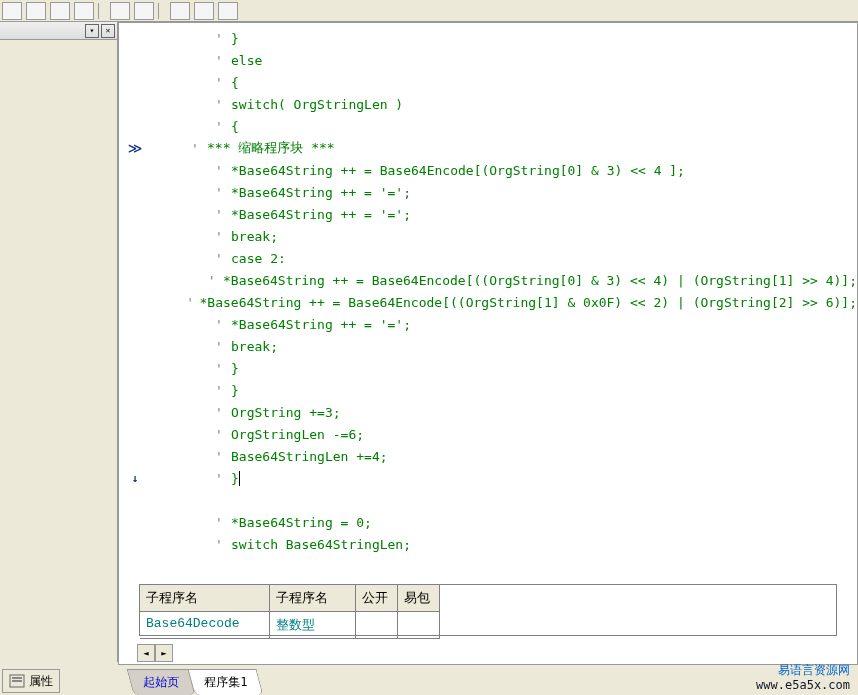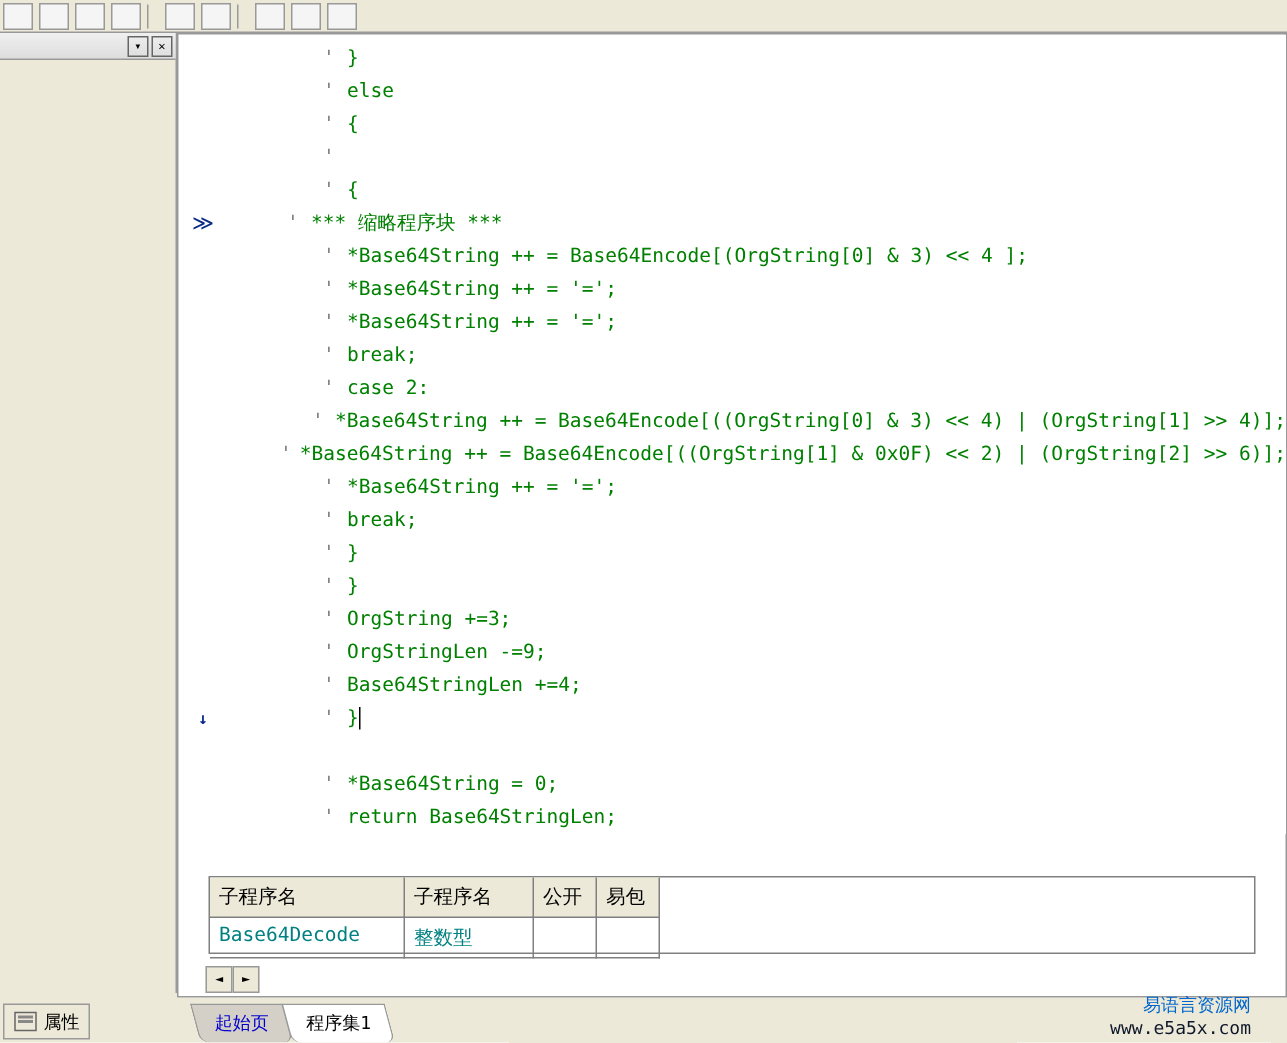--- a/index.html
+++ b/index.html
@@ -16,35 +16,35 @@
 .gutter { width: 32px; flex-shrink: 0; text-align: center; font-size: 11px; color: #333; }
 .quote-mark { color: #808080; flex-shrink:0; width:10px; }
 .code-text { color: #008000; font-family: "Consolas", "SimSun", monospace; }
 .indent { display: inline-block; }
 .i1 { width: 64px; }
 .i2 { width: 40px; }
 .table-area { position: absolute; left: 20px; right: 20px; bottom: 28px; height: 52px; border: 1px solid #808080; background: #fff; }
 .table-row { display: flex; height: 27px; }
 .table-cell { border-right: 1px solid #808080; border-bottom: 1px solid #808080; padding: 4px 6px; font-size: 13px; }
 .th { background: #ece9d8; color: #000; }
-.td { color: #008080; }
+.td { color: #008080; font-family: Liberation Mono, monospace; }
 .c-name { width: 130px; }
 .c-type { width: 86px; }
 .c-pub { width: 42px; }
 .c-pkg { width: 42px; }
 .c-note { flex: 1; border-right: none; }
 .scroll-bar { position: absolute; left: 18px; bottom: 2px; right: 20px; height: 18px; }
 .scroll-left, .scroll-right { width: 18px; height: 18px; background: #ece9d8; border: 1px solid #999; display: inline-flex; align-items: center; justify-content: center; font-size: 9px; }
 .bottom-tabs { position: absolute; left: 118px; bottom: 0; right: 0; height: 30px; display: flex; align-items: flex-end; padding-left: 12px; }
 .tab { background: #ece9d8; border: 1px solid #999; border-bottom: none; padding: 4px 12px; font-size: 12px; margin-right: -1px; border-radius: 0 0 6px 6px; transform: skewX(15deg); }
 .tab span { display: inline-block; transform: skewX(-15deg); }
 .tab.active { background: #fff; }
 .tab.inactive { background: #d4d0c8; color: #0000cc; }
 .prop-tab { position: absolute; left: 2px; bottom: 2px; height: 24px; display: flex; align-items: center; gap: 4px; padding: 2px 6px; background: #ece9d8; border: 1px solid #999; font-size: 12px; }
-.footer-links { position: absolute; right: 24px; bottom: 2px; text-align: right; font-size: 12px; line-height: 15px; }
+.footer-links { position: absolute; right: 8px; bottom: 2px; text-align: right; font-size: 12px; line-height: 15px; }
 .footer-links .link1 { color: #0066cc; }
 .footer-links .link2 { color: #0f172a; }
 .cursor-bar { display:inline-block; width:1px; height:15px; background:#000; vertical-align:middle; }
 .arrow-marker { color: #0a2a8a; font-weight: bold; }
 .breakpoint-marker { color: #0a2a8a; font-size: 14px; }
 </style>
 </head>
 <body>
 
 <div class="toolbar">
@@ -91,20 +91,21 @@
         <span class="indent i1"></span>
         <span class="quote-mark">'</span>
         <span style="width: 6px; display: inline-block;"></span>
         <span class="code-text">{</span>
       </div>
       <div class="code-line">
         <span class="gutter"></span>
         <span class="indent i1"></span>
         <span class="quote-mark">'</span>
         <span style="width: 6px; display: inline-block;"></span>
+        <span class="code-text">switch( OrgStringLen )</span>
       </div>
       <div class="code-line">
         <span class="gutter"></span>
         <span class="indent i1"></span>
         <span class="quote-mark">'</span>
         <span style="width: 6px; display: inline-block;"></span>
         <span class="code-text">{</span>
       </div>
       <div class="code-line">
         <span class="gutter breakpoint-marker">≫</span>
@@ -195,21 +196,21 @@
         <span class="indent i1"></span>
         <span class="quote-mark">'</span>
         <span style="width: 6px; display: inline-block;"></span>
         <span class="code-text">OrgString +=3;</span>
       </div>
       <div class="code-line">
         <span class="gutter"></span>
         <span class="indent i1"></span>
         <span class="quote-mark">'</span>
         <span style="width: 6px; display: inline-block;"></span>
-        <span class="code-text">OrgStringLen -=9;</span>
+        <span class="code-text">OrgStringLen -=6;</span>
       </div>
       <div class="code-line">
         <span class="gutter"></span>
         <span class="indent i1"></span>
         <span class="quote-mark">'</span>
         <span style="width: 6px; display: inline-block;"></span>
         <span class="code-text">Base64StringLen +=4;</span>
       </div>
       <div class="code-line">
         <span class="gutter arrow-marker">↓</span>
@@ -231,21 +232,21 @@
         <span class="indent i1"></span>
         <span class="quote-mark">'</span>
         <span style="width: 6px; display: inline-block;"></span>
         <span class="code-text">*Base64String = 0;</span>
       </div>
       <div class="code-line">
         <span class="gutter"></span>
         <span class="indent i1"></span>
         <span class="quote-mark">'</span>
         <span style="width: 6px; display: inline-block;"></span>
-        <span class="code-text">return Base64StringLen;</span>
+        <span class="code-text">switch Base64StringLen;</span>
       </div>
       <div class="code-line">
         <span class="gutter"></span>
         <span class="indent i1"></span>
         <span style="width: 6px; display: inline-block;"></span>
       </div>
     </div>
 
   <div class="table-area">
     <div class="table-row">

